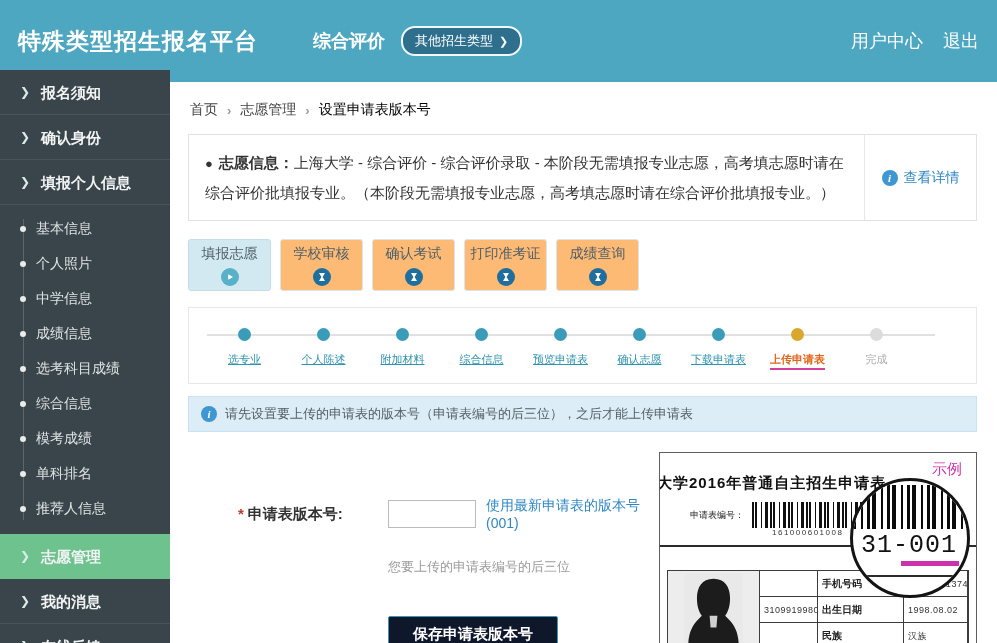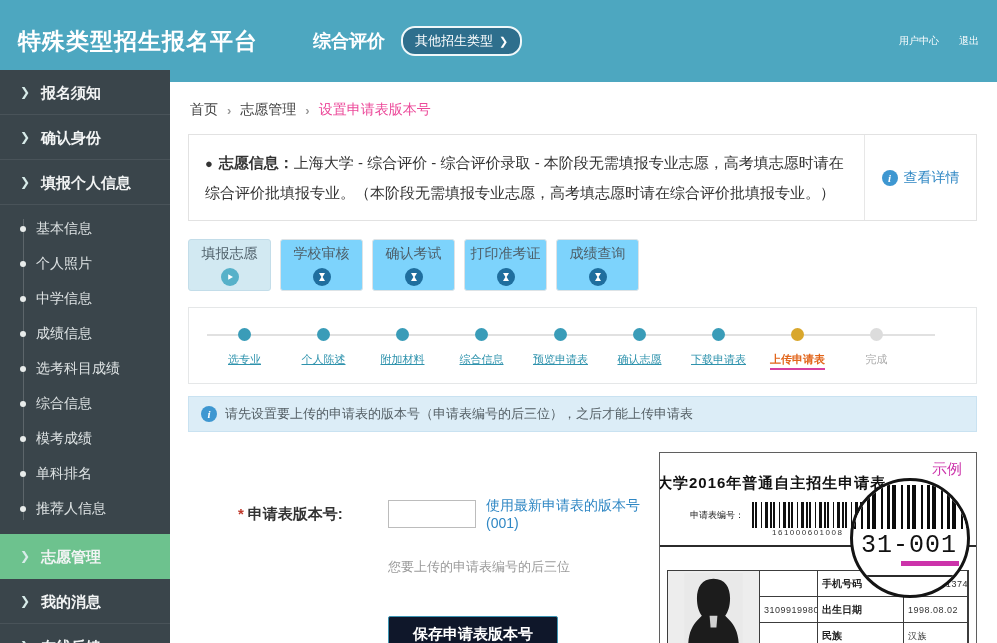--- a/index.html
+++ b/index.html
@@ -7,54 +7,54 @@
     font-family:"Liberation Sans","DejaVu Sans",sans-serif; }
 
   
   .topbar { height:82px; background:#4da7c0; display:flex; align-items:center; padding:0 18px; }
   .brand { color:#fff; font-size:23px; font-weight:bold; letter-spacing:1px; }
   .subtitle { color:#fff; font-size:18px; font-weight:bold; margin-left:55px; }
   .pill { margin-left:16px; background:#2e6f8d; border:2px solid #f0f8fa; border-radius:14px;
     color:#fff; font-size:13px; padding:4px 12px; display:flex; align-items:center; gap:6px; cursor:pointer; }
   .pill .arr { font-size:11px; }
   .top-links { margin-left:auto; display:flex; gap:20px; }
-  .top-links a { color:#fff; font-size:10px; text-decoration:none; cursor:pointer; }
+  .top-links a { color:#fff; font-size:18px; text-decoration:none; cursor:pointer; }
 
   
   .sidebar { position:absolute; top:70px; left:0; width:170px; bottom:0; background:#3a454b; }
   .side-section { height:45px; line-height:45px; padding-left:20px; color:#f2f4f4; font-size:15px;
     font-weight:bold; border-bottom:1px solid rgba(255,255,255,.08); cursor:pointer; display:flex; align-items:center; gap:11px; }
   .side-section .chev { font-size:12px; color:#d8ecea; font-weight:bold; }
   .side-section.active { background:#6dc28e; border-bottom-color:#6dc28e; }
   .submenu { position:relative; padding:6px 0 8px; }
   .submenu::before { content:''; position:absolute; left:23px; top:14px; bottom:14px; width:1px; background:rgba(255,255,255,.18); }
   .side-sub { height:35px; line-height:35px; color:#dde2e3; font-size:14px; padding-left:36px;
     position:relative; cursor:pointer; }
   .side-sub::before { content:''; position:absolute; left:20px; top:15px; width:6px; height:6px;
     border-radius:50%; background:#e8eceb; }
 
   
   .content { margin-left:170px; padding:14px 20px 0 18px; }
   .breadcrumb { font-size:14px; color:#444; display:flex; gap:9px; align-items:center; padding:5px 2px 0; }
   .breadcrumb .sep { color:#999; font-weight:bold; font-size:13px; }
   .breadcrumb .crumb { cursor:pointer; }
-  .breadcrumb .current { color:#ec4899; }
+  .breadcrumb .current { color:#000000; }
 
   .notice-panel { margin-top:15px; border:1px solid #e2e2e2; background:#fff; display:flex; min-height:76px; }
   .notice-body { flex:1; padding:13px 16px; font-size:15px; color:#333; line-height:29px; }
   .notice-body b { font-weight:bold; }
   .notice-bullet { margin-right:6px; font-size:13px; }
   .notice-side { width:112px; border-left:1px solid #e7e7e7; display:flex; align-items:center;
     justify-content:center; gap:6px; color:#2f87c4; font-size:14px; cursor:pointer; }
   .info-ic { width:16px; height:16px; border-radius:50%; background:#3e97d1; color:#fff;
     font-size:11px; font-style:italic; font-weight:bold; display:flex; align-items:center;
     justify-content:center; font-family:"Liberation Serif",serif; flex:none; }
 
   .tabs { margin-top:18px; display:flex; gap:9px; }
-  .tab { width:83px; height:52px; background:#7dd3fc; border:1px solid #dde3e6; border-radius:3px;
+  .tab { width:83px; height:52px; background:#fdba74; border:1px solid #dde3e6; border-radius:3px;
     display:flex; flex-direction:column; align-items:center; justify-content:center; gap:5px;
     font-size:14px; color:#4e5f69; cursor:pointer; }
   .tab.active { background:#d2e9f2; border-color:#c3dde9; }
   .tab-circle { width:18px; height:18px; border-radius:50%; background:#1f6e9e;
     display:flex; align-items:center; justify-content:center; }
   .tab.active .tab-circle { background:#57b1c9; }
 
   .stepper-panel { margin-top:16px; border:1px solid #e5e7e8; padding:20px 10px 13px 16px; }
   .steps { position:relative; display:flex; width:712px; }
   .steps::before { content:''; position:absolute; left:2px; right:-18px; top:6px; height:2px; background:#e1e1e1; }

